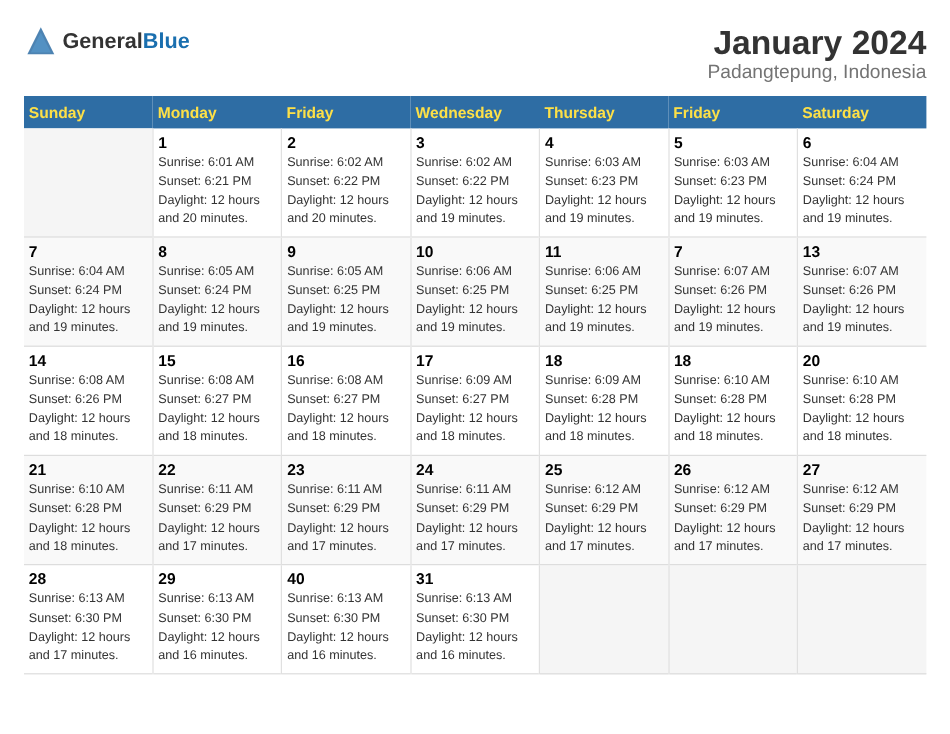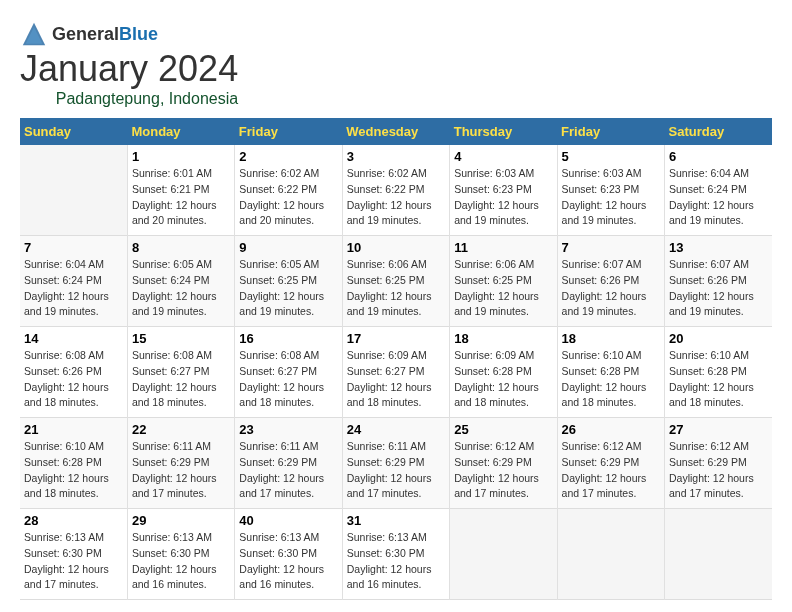--- a/index.html
+++ b/index.html
@@ -8,21 +8,20 @@
       background: #fff;
       width: 792px;
       min-height: 612px;
       padding: 20px;
     }
     .header {
       display: flex;
       justify-content: space-between;
       align-items: flex-start;
       margin-bottom: 10px;
-      flex-direction: column;
     }
     .logo {
       display: flex;
       align-items: center;
       gap: 4px;
     }
     .logo-text-general {
       font-size: 18px;
       font-weight: bold;
       color: #333;
@@ -33,27 +32,27 @@
       color: #1a6faf;
     }
     .logo-icon {
       width: 28px;
       height: 28px;
     }
     .title-block {
       text-align: right;
     }
     .month-year {
-      font-size: 36px;
-      font-weight: normal;
+      font-size: 28px;
+      font-weight: bold;
       color: #333;
     }
     .location {
       font-size: 16px;
-      color: #14532d;
+      color: #737373;
     }
     table {
       width: 100%;
       border-collapse: collapse;
       font-size: 11px;
     }
     thead tr th {
       background-color: #2e6da4;
       color: #fde047;
       padding: 6px 4px;

